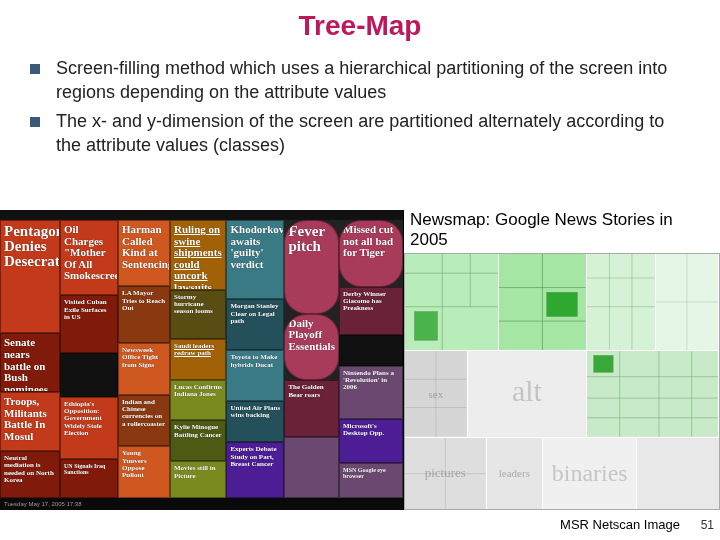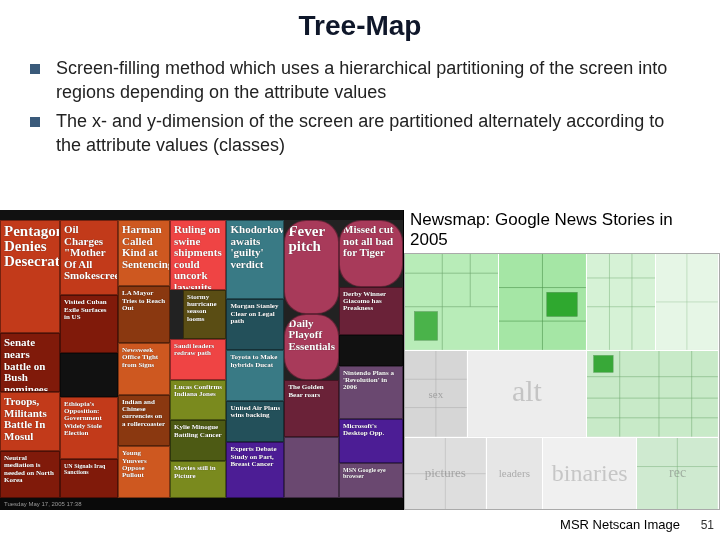--- a/index.html
+++ b/index.html
@@ -8,21 +8,21 @@
     height: 540px;
     font-family: Verdana, Arial, sans-serif;
     background: #fff;
     position: relative;
     overflow: hidden;
   }
   .title {
     text-align: center;
     font-size: 28px;
     font-weight: bold;
-    color: #0f172a;
+    color: #be185d;
     padding: 10px 0 14px 0;
   }
   .bullets {
     padding: 0 30px 8px 30px;
   }
   .bullet {
     display: flex;
     align-items: flex-start;
     font-size: 18px;
     color: #222;
@@ -66,21 +66,21 @@
     overflow: hidden;
     text-shadow: 0 0 1px rgba(0,0,0,.6);
   }
   .cell.big { font-size: 15px; line-height: 1.0; }
   .cell.med { font-size: 11px; }
   .cell.sml { font-size: 7px; }
   .cell.tiny{ font-size: 6px; }
   
   .c-red1 { background:#c23a1a; } .c-red0 { background:#801a0a; }
   .c-or1  { background:#ce5820; } .c-or0  { background:#8a3810; }
-  .c-ol1  { background:#ef4444; } .c-ol0  { background:#5a4d14;margin-left:13px; }
+  .c-ol1  { background:#a16207;text-decoration:underline; } .c-ol0  { background:#5a4d14; }
   .c-gr1  { background:#7a8a1e; } .c-gr0  { background:#4d5a14; }
   .c-bl1  { background:#397a85; } .c-bl0  { background:#23505a; }
   .c-pu1  { background:#6a4870; } .c-pu0  { background:#4c1d95; }
   .c-mg1  { background:#a83a5a;border-radius:22px; } .c-mg0  { background:#6a2238; }
   .c-blk  { background:#111; }
 
   .rightblock {
     flex: 1;
     display: flex;
     flex-direction: column;
@@ -308,29 +308,19 @@
               <rect width="100%" height="100%" fill="#e6e6e6"></rect>
             </svg>
           <div class="ns-label sml">leaders</div>
         </div>
         <div class="ns-cell" style="width:30%">
             <svg>
               <rect width="100%" height="100%" fill="#f0f0f0"></rect>
             </svg>
           <div class="ns-label" style="font-size:24px">binaries</div>
         </div>
-        <div class="ns-cell" style="width:26%">
-            <svg>
-              <rect width="100%" height="100%" fill="#cfead0"></rect>
-              <g stroke="#7ab07a" stroke-width="0.5">
-                <line x1="0" y1="40%" x2="100%" y2="40%"></line>
-                <line x1="50%" y1="0" x2="50%" y2="100%"></line>
-              </g>
-            </svg>
-          <div class="ns-label sml" style="font-size:14px">rec</div>
-        </div>
       </div>
     </div>
   </div>
 </div>
 
 <div class="caption-bottom">MSR Netscan Image</div>
 <div class="pagenum">51</div>
 
 </body></html>

